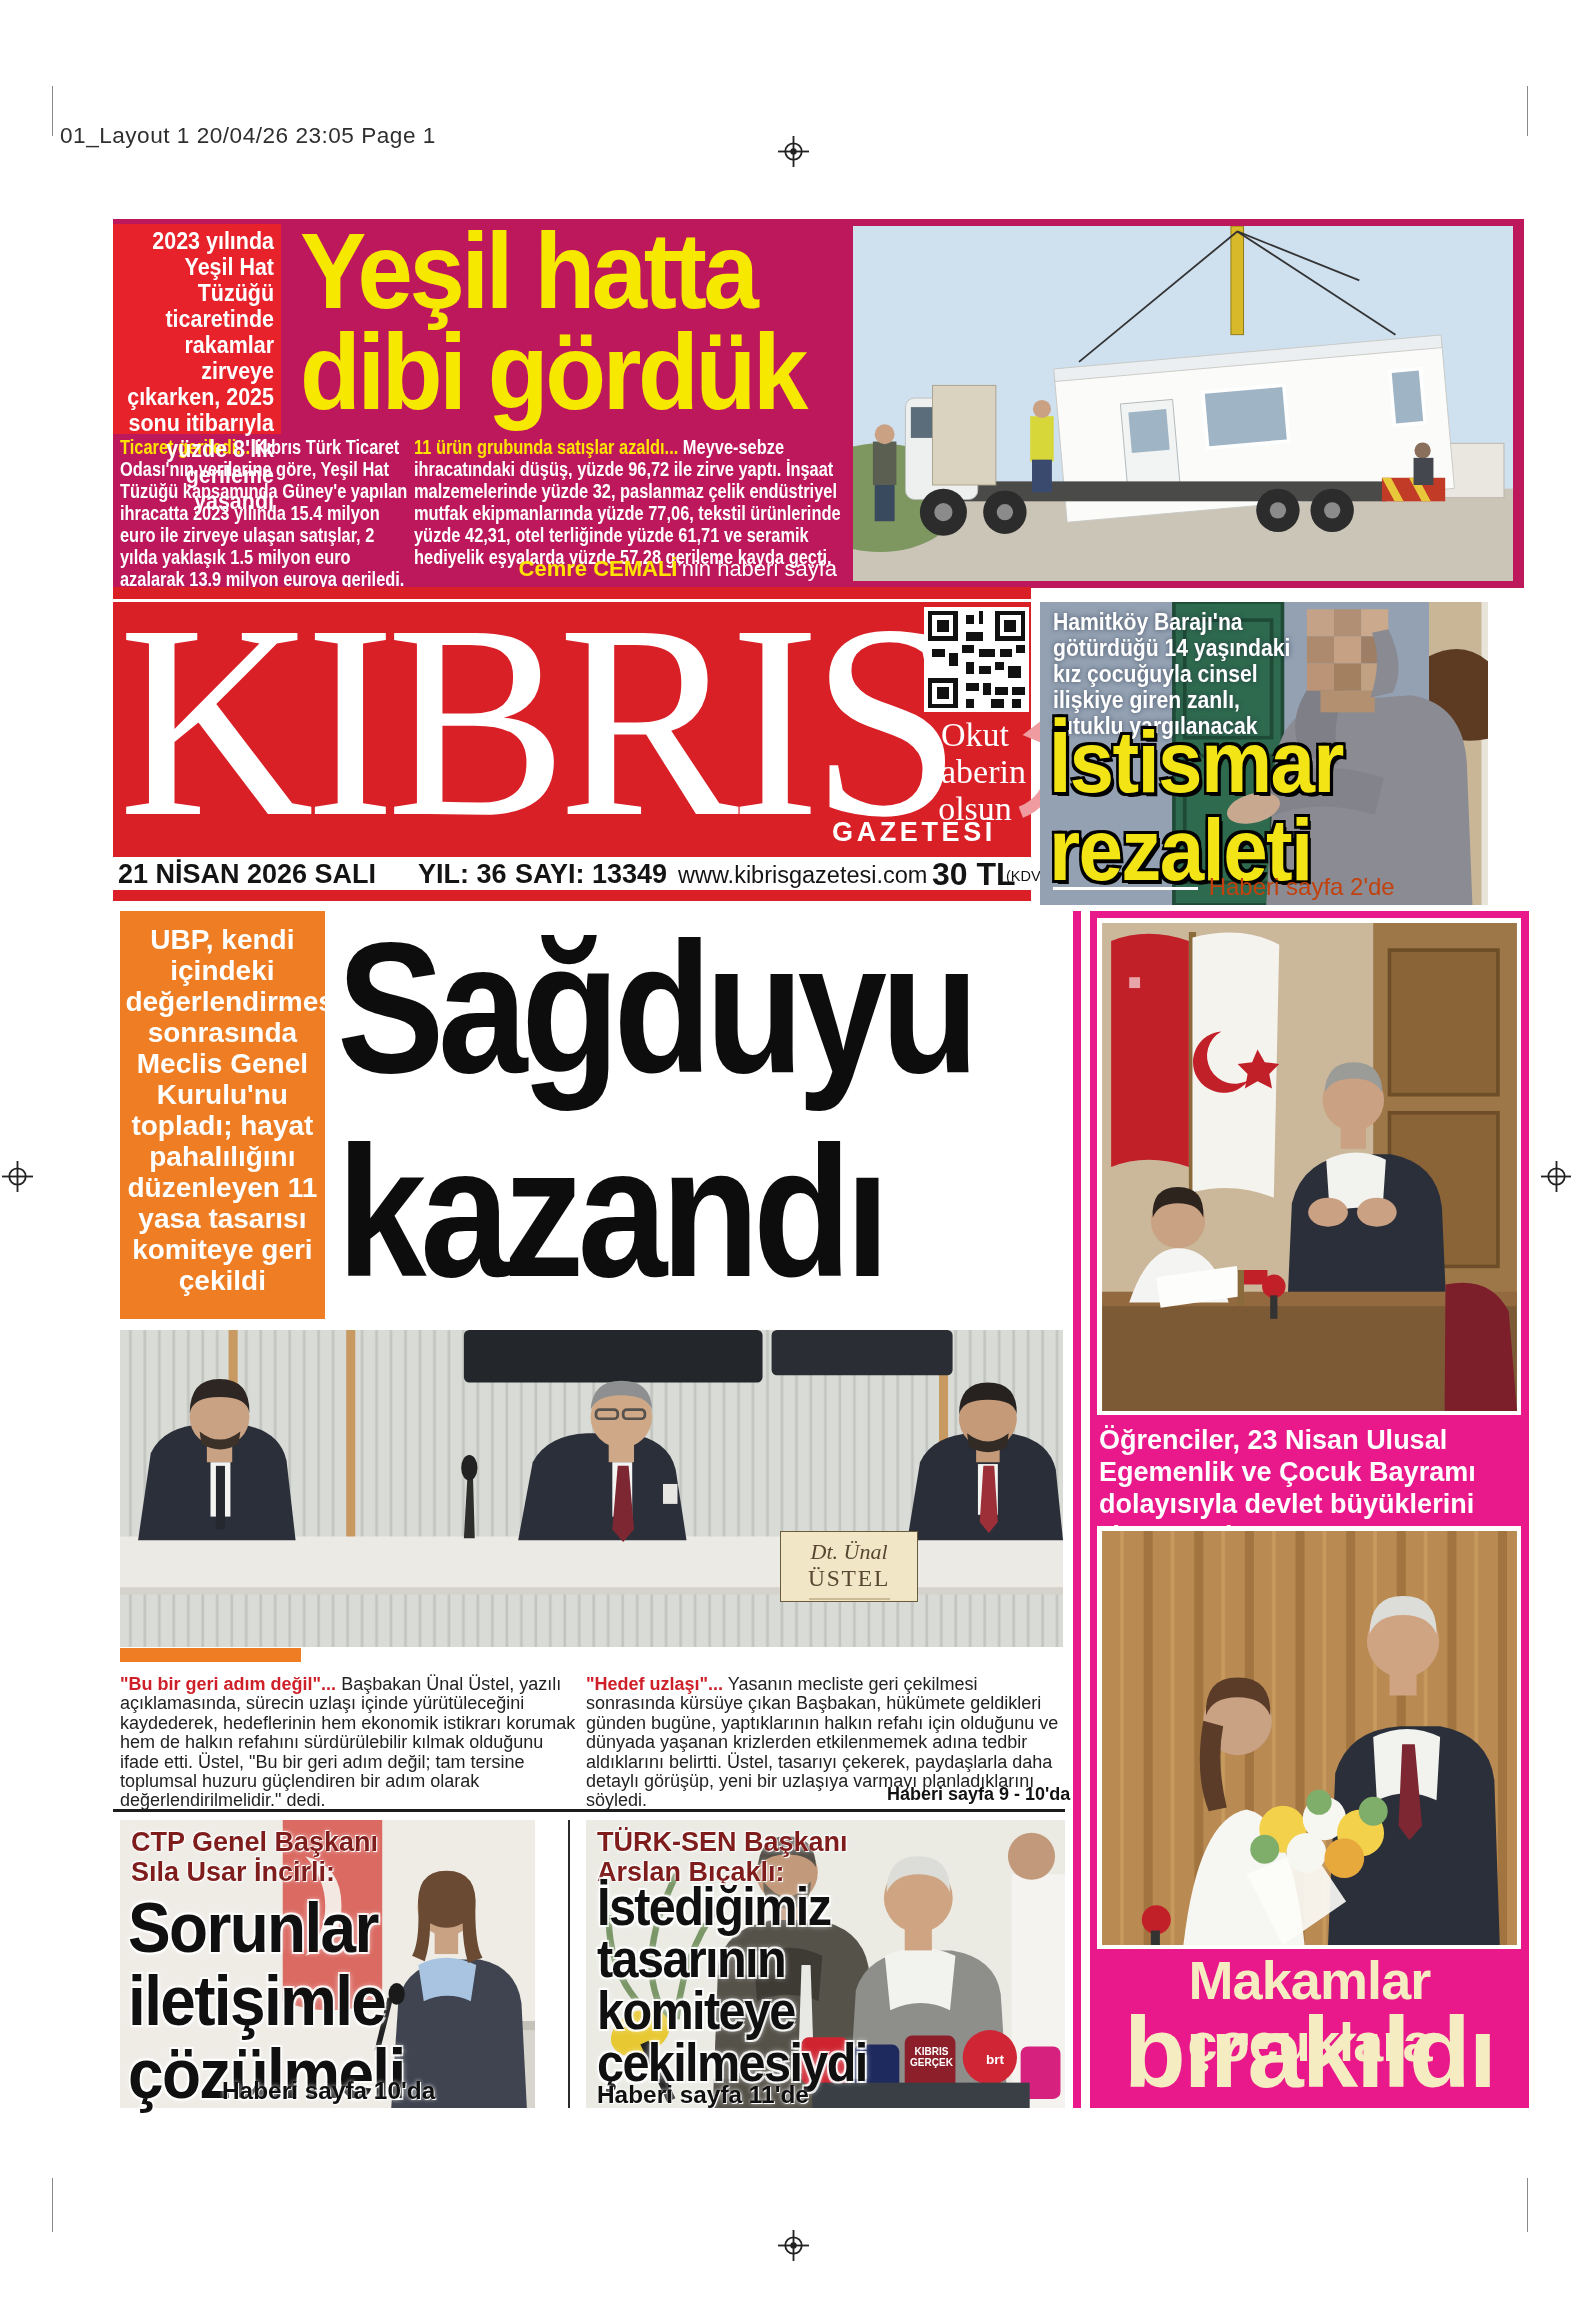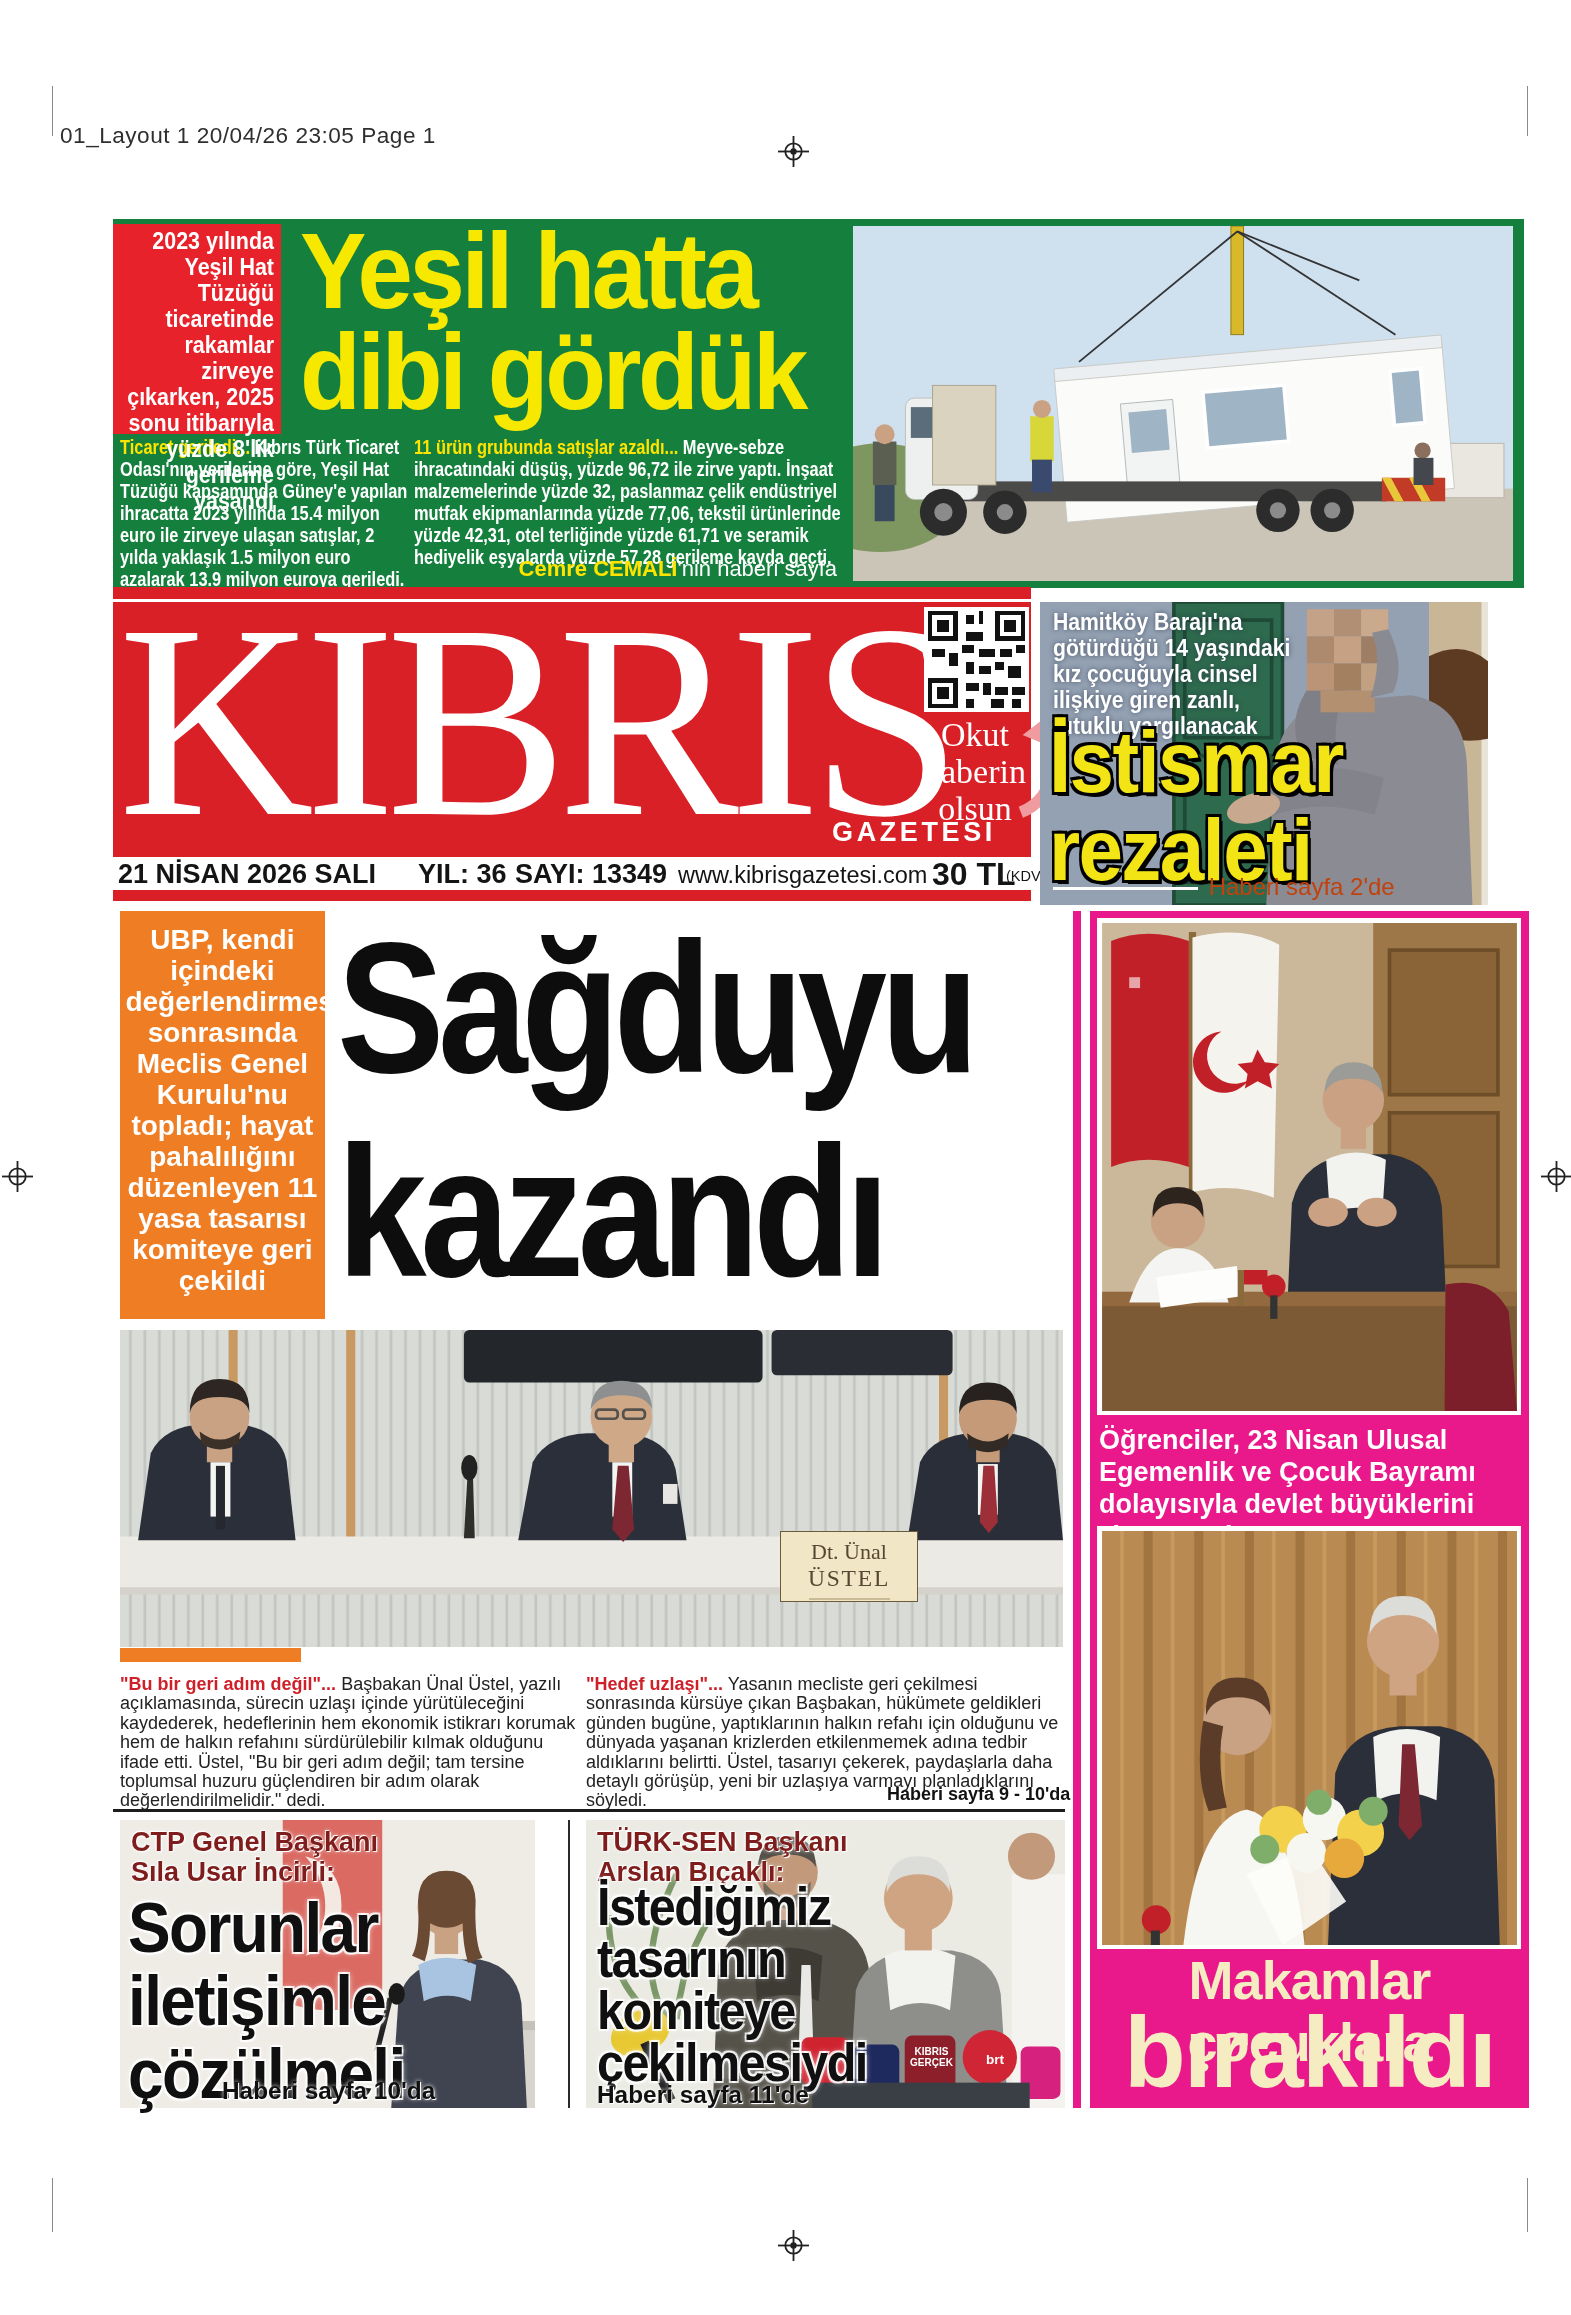--- a/index.html
+++ b/index.html
@@ -4,21 +4,21 @@
 <style>
   html,body{margin:0;padding:0;background:#ffffff;}
   .page{position:relative;width:1571px;height:2316px;background:#fff;overflow:hidden;
         font-family:"Liberation Sans",sans-serif;color:#1a1a1a;}
   .abs{position:absolute;}
   
   .slug{left:60px;top:123px;font-size:22.6px;color:#2f2f2f;letter-spacing:0.5px;}
   .tick{width:0.9px;background:#8a8a8a;}
   .regmark{width:31px;height:31px;}
   
-  .topband{left:113px;top:219px;width:1411px;height:369px;background:#15803d;}
+  .topband{left:113px;top:219px;width:1411px;height:369px;background:#be185d;}
   .topside{left:113px;top:224px;width:168px;height:210px;background:#e8222b;}
   .topside-txt{position:absolute;right:7.2px;top:3.6px;width:186px;transform:scaleX(.88);transform-origin:right top;
       color:#fff;font-weight:700;font-size:24.4px;line-height:26px;text-align:right;}
   .tophead{left:300px;top:221px;width:633px;color:#f7e800;font-weight:700;font-size:107px;line-height:101px;
       letter-spacing:-3.6px;transform:scaleX(.93);transform-origin:left top;white-space:nowrap;}
   .topcol{color:#fff;font-weight:700;font-size:20px;line-height:22px;transform:scaleX(.82);transform-origin:left top;}
   .lead-y{color:#ffe400;}
   .byline{color:#fff;font-size:22px;text-align:right;}
   .byline b{color:#ffe400;font-weight:700;}
   .photoframe{background:#fff;}
@@ -53,21 +53,21 @@
   .ubpbox{left:120px;top:911px;width:205px;height:408px;background:#ee7d23;}
   .ubpbox div{position:absolute;left:5.4px;top:12.7px;width:194px;color:#fff;font-weight:700;font-size:28px;line-height:31px;text-align:center;}
   .bighead{left:337px;top:906px;width:850px;color:#0d0d0d;font-weight:700;font-size:185px;line-height:204px;
       letter-spacing:-7.2px;transform:scaleX(.87);transform-origin:left top;white-space:nowrap;}
   .orangebar{left:120px;top:1648px;width:181px;height:13.6px;background:#ee7d23;}
   .bodycol{font-size:18px;line-height:19.4px;color:#222;}
   .lead-r{color:#cf2029;font-weight:700;}
   .colref{font-weight:700;font-size:18px;color:#111;}
   .nameplate{left:780px;top:1531px;width:136px;height:69px;background:#f1e7c6;border:1.8px solid #6b5b3e;
       text-align:center;font-family:"Liberation Serif",serif;color:#574732;}
-  .np1{font-size:22px;margin-top:7.2px;}
+  .np1{font-size:22px;margin-top:7.2px;font-style:italic;}
   .np2{font-size:23.5px;letter-spacing:1.8px;}
   .np3{width:81px;height:2.7px;background:#c9bb95;margin:5.4px auto 0;}
   
   .kicker{font-weight:700;font-size:27px;line-height:30px;color:#7f1d1d;text-shadow:0 0 4.5px #fff,0.9px 0.9px 0 #fff,-0.9px -0.9px 0 #fff;}
   .bl-head{font-weight:700;color:#101010;letter-spacing:-1.8px;transform:scaleX(.9);transform-origin:left top;white-space:nowrap;
       text-shadow:1.8px 1.8px 0 #ffffffcc,-1.8px 1.8px 0 #ffffffcc,1.8px -1.8px 0 #ffffffcc,-1.8px -1.8px 0 #ffffffcc,0 0 7.2px #fff;}
   .ref-b{font-weight:700;font-size:24.4px;color:#101010;text-shadow:0 0 4.5px #fff,0.9px 0.9px 0 #fff;}
   .vline{background:#2a2a2a;}
   
   .magcol{left:1090px;top:911px;width:439px;height:1197px;background:#e9188b;}

